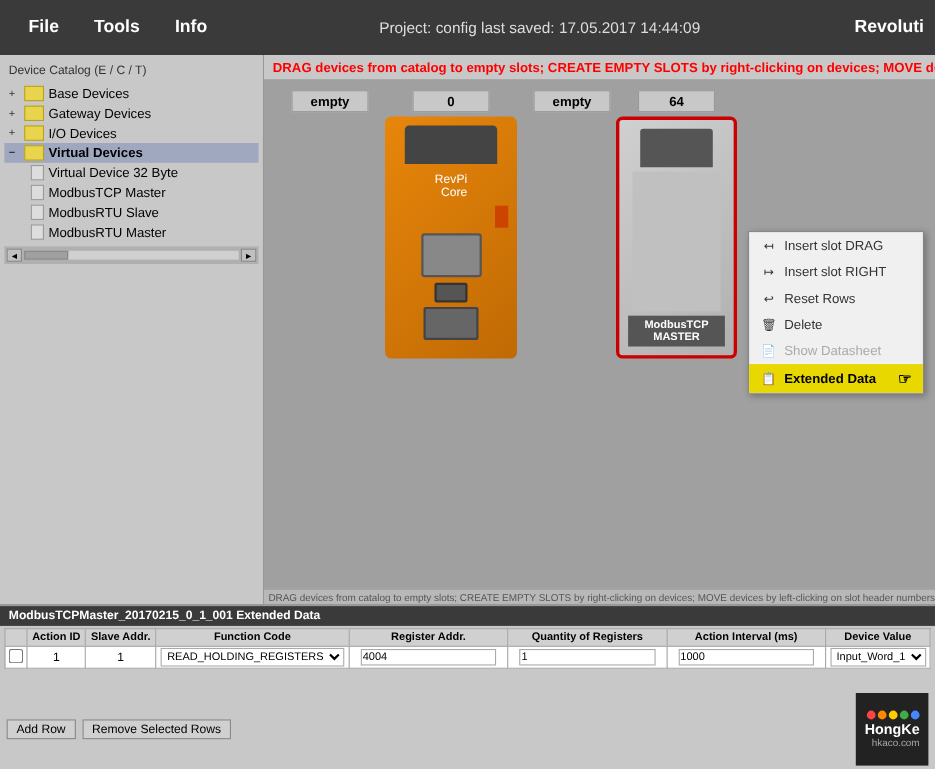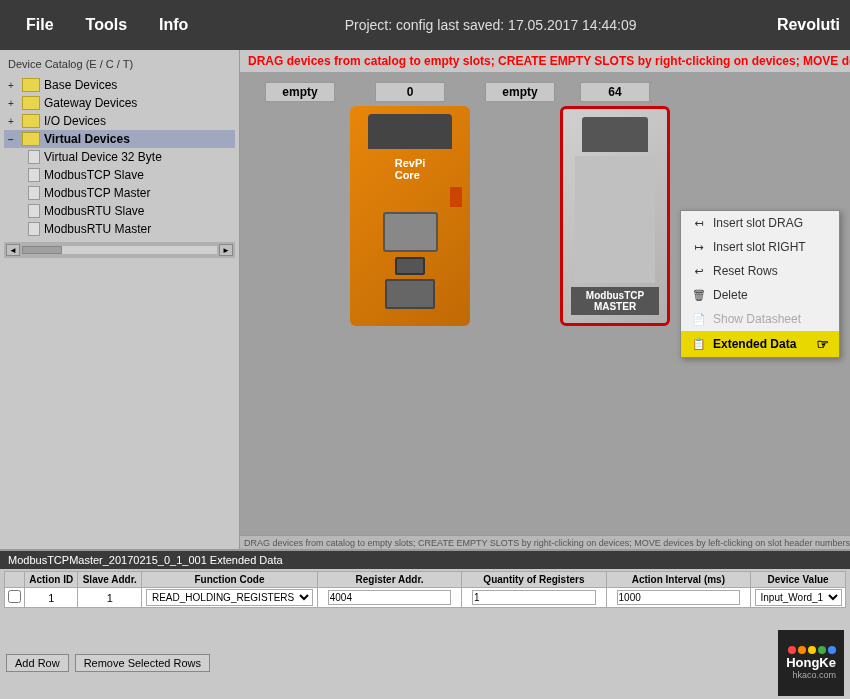--- a/index.html
+++ b/index.html
@@ -187,22 +187,22 @@
     .device-top-part {
       width: 80%;
       height: 35px;
       background: #444;
       border-radius: 4px 4px 0 0;
       margin-bottom: 4px;
     }
     .device-label-text {
       color: white;
       font-size: 11px;
-      font-weight: bold;
-      text-align: left;
+      font-weight: normal;
+      text-align: right;
       margin: 4px 0;
     }
     .device-connector {
       width: 55px;
       height: 40px;
       background: #888;
       border: 2px solid #555;
       border-radius: 3px;
       margin: 3px 0;
     }
@@ -304,21 +304,21 @@
       background: #c8c8c8;
       border-top: 2px solid #999;
       display: flex;
       flex-direction: column;
     }
     .bottom-panel-title {
       background: #3a3a3a;
       color: white;
       padding: 3px 8px;
       font-size: 11px;
-      font-weight: normal;
+      font-weight: bold;
     }
     .bottom-table-container {
       flex: 1;
       overflow: hidden;
       padding: 2px 4px;
     }
     .bottom-table {
       width: 100%;
       border-collapse: collapse;
       font-size: 11px;
@@ -417,24 +417,20 @@
 
     <div class="tree-item bold selected">
       <span class="expand-icon">−</span>
       <span class="folder-icon"></span>
       <span>Virtual Devices</span>
     </div>
 
     <div class="tree-item">
       <span class="doc-icon"></span>
       <span>Virtual Device 32 Byte</span>
-    </div>
-    <div class="tree-item">
-      <span class="doc-icon"></span>
-      <span>ModbusTCP Slave</span>
     </div>
     <div class="tree-item">
       <span class="doc-icon"></span>
       <span>ModbusTCP Master</span>
     </div>
     <div class="tree-item">
       <span class="doc-icon"></span>
       <span>ModbusRTU Slave</span>
     </div>
     <div class="tree-item">

